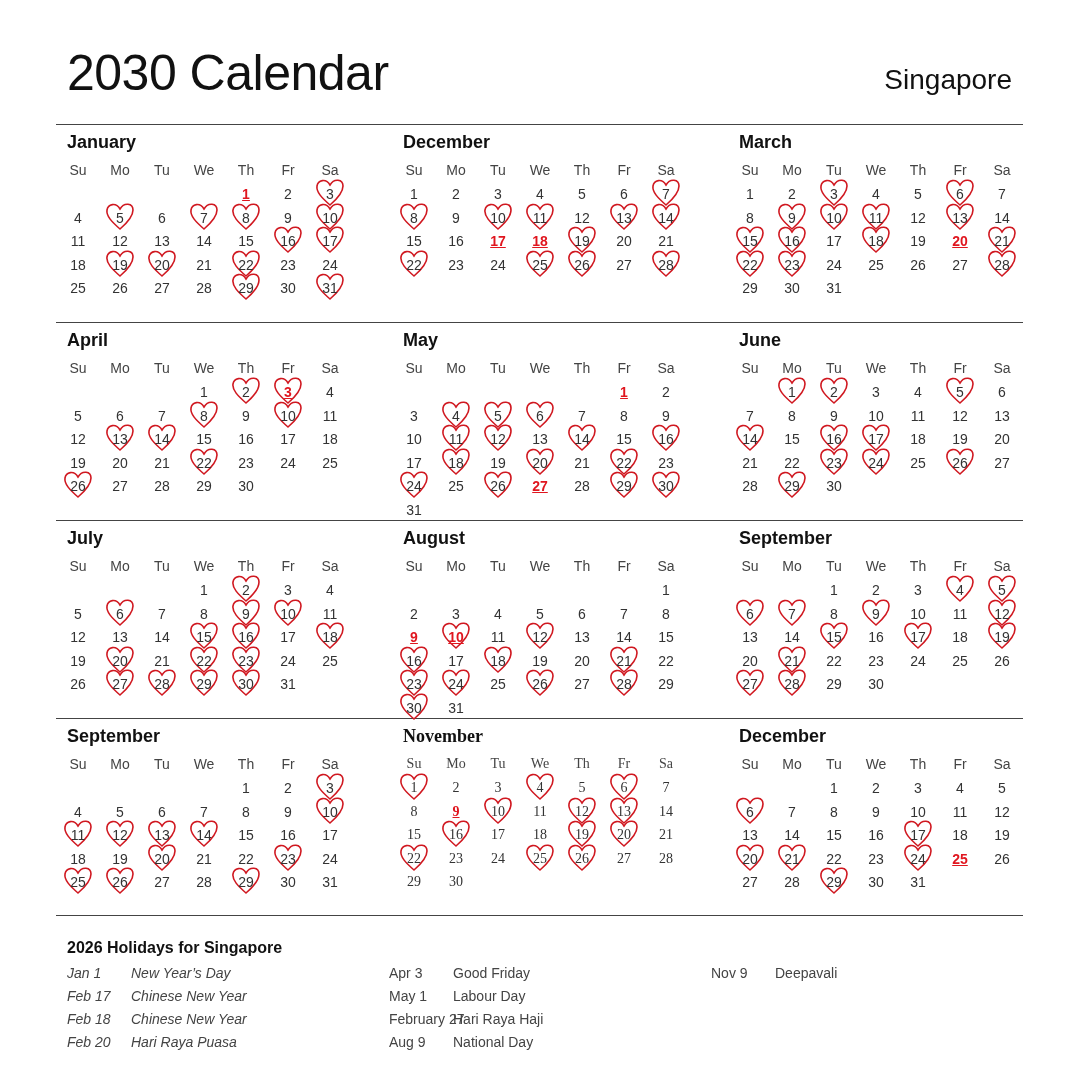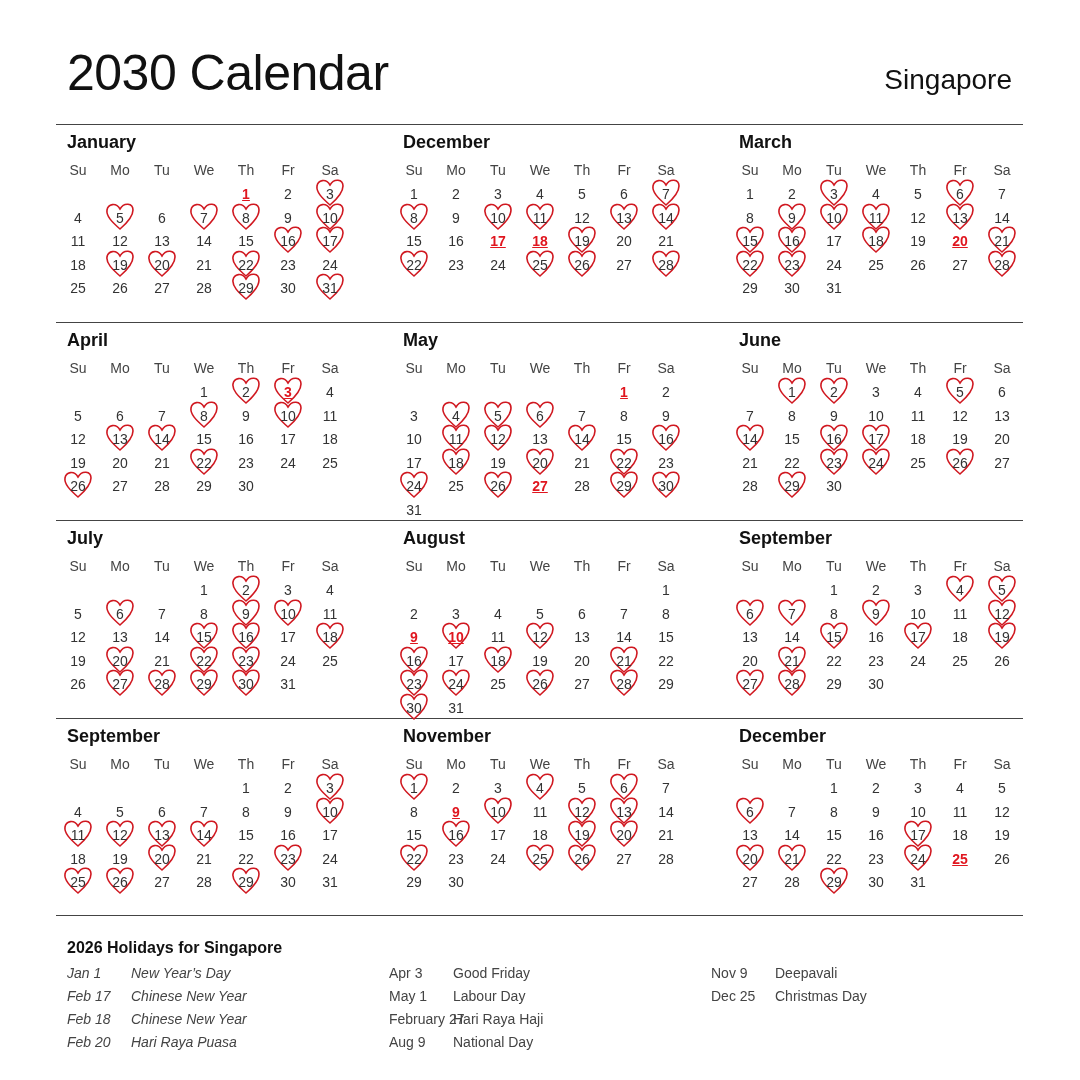--- a/index.html
+++ b/index.html
@@ -660,21 +660,21 @@
           <path d="M14 27 C 6 20, 0 14, 1 8 C 2 2, 10 0, 14 7 C 18 0, 27 1, 27 8 C 27 15, 21 21, 14 27 Z" fill="none" stroke="#d01820" stroke-width="1.6"></path>
         </svg><span class="num">26</span></div>
       <div class="day" style="left: 84px; top: 150px;"><span class="num">27</span></div>
       <div class="day" style="left: 126px; top: 150px;"><span class="num">28</span></div>
       <div class="day" style="left: 168px; top: 150px;"><svg viewBox="0 0 28 28">
           <path d="M14 27 C 6 20, 0 14, 1 8 C 2 2, 10 0, 14 7 C 18 0, 27 1, 27 8 C 27 15, 21 21, 14 27 Z" fill="none" stroke="#d01820" stroke-width="1.6"></path>
         </svg><span class="num">29</span></div>
       <div class="day" style="left: 210px; top: 150px;"><span class="num">30</span></div>
       <div class="day" style="left: 252px; top: 150px;"><span class="num">31</span></div>
     </div>
-    <div class="month" style="left: 393px; top: 721px;">
+    <div class="month" style="left: 393px; top: 721px; font-family: Liberation Serif, serif;">
       <div class="month-name">November</div>
       <div class="wd" style="left: 0px;">Su</div>
       <div class="wd" style="left: 42px;">Mo</div>
       <div class="wd" style="left: 84px;">Tu</div>
       <div class="wd" style="left: 126px;">We</div>
       <div class="wd" style="left: 168px;">Th</div>
       <div class="wd" style="left: 210px;">Fr</div>
       <div class="wd" style="left: 252px;">Sa</div>
       <div class="day" style="left: 0px; top: 56px;"><svg viewBox="0 0 28 28">
           <path d="M14 27 C 6 20, 0 14, 1 8 C 2 2, 10 0, 14 7 C 18 0, 27 1, 27 8 C 27 15, 21 21, 14 27 Z" fill="none" stroke="#d01820" stroke-width="1.6"></path>
@@ -795,15 +795,14 @@
       <div class="hol-row"><span class="hol-date">Feb 20</span><span>Hari Raya Puasa</span></div>
     </div>
     <div class="hol-col" style="left: 389px;">
       <div class="hol-row"><span class="hol-date">Apr 3</span><span>Good Friday</span></div>
       <div class="hol-row"><span class="hol-date">May 1</span><span>Labour Day</span></div>
       <div class="hol-row"><span class="hol-date">February 27</span><span>Hari Raya Haji</span></div>
       <div class="hol-row"><span class="hol-date">Aug 9</span><span>National Day</span></div>
     </div>
     <div class="hol-col" style="left: 711px;">
       <div class="hol-row"><span class="hol-date">Nov 9</span><span>Deepavali</span></div>
-      <div class="hol-row"><span class="hol-date">Dec 25</span><span>Christmas Day</span></div>
     </div>
   </div>
 
 </body></html>

